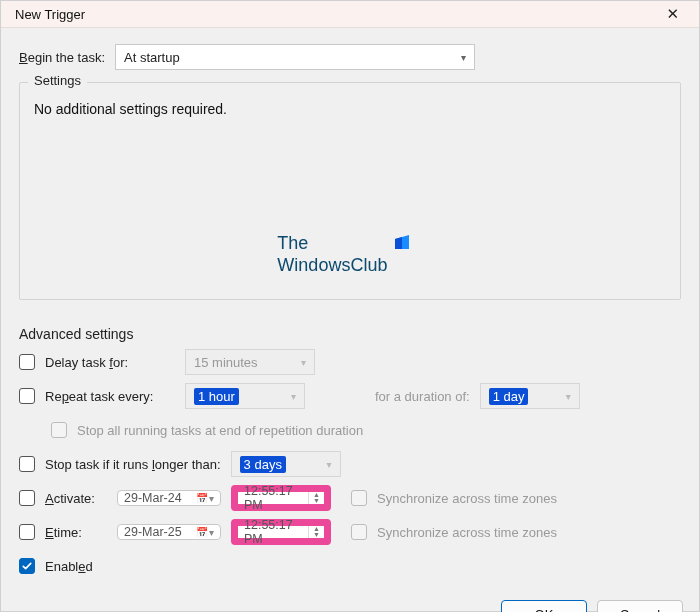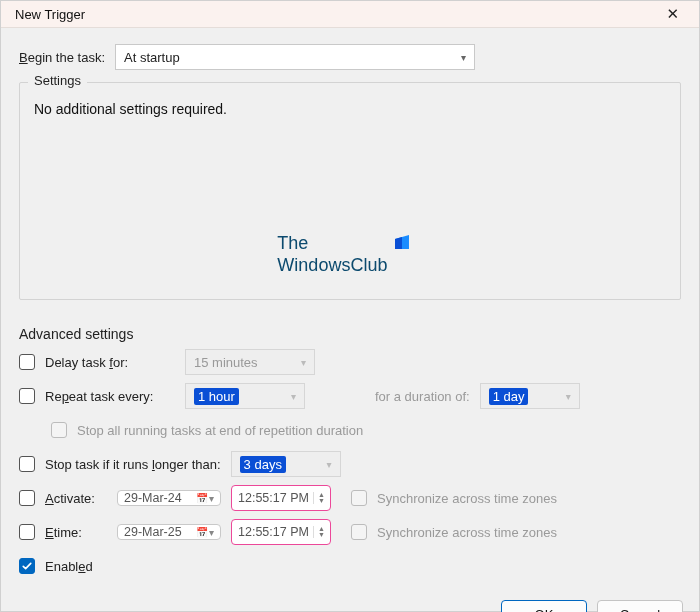--- a/index.html
+++ b/index.html
@@ -143,21 +143,21 @@
     padding: 0 6px;
     width: 104px;
     color: #555;
     font-size: 12.5px;
   }
   .date-input .cal { font-size: 10px; color: #888; }
   .time-input {
     display: inline-flex;
     align-items: center;
     background: #fff;
-    border: 1px solid #ec4899;
+    border: 7px solid #ec4899;
     border-radius: 4px;
     height: 26px;
     padding: 0 4px 0 6px;
     width: 100px;
     color: #555;
     font-size: 12.5px;
     gap: 4px;
   }
   .spinner {
     display: flex;

